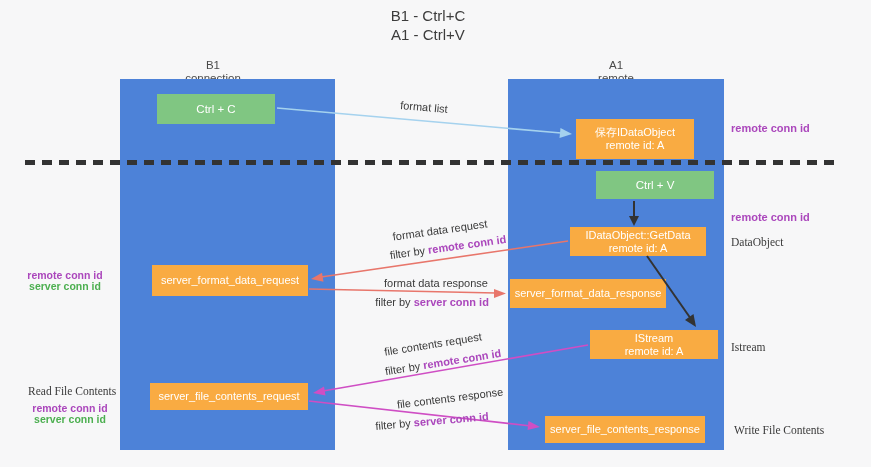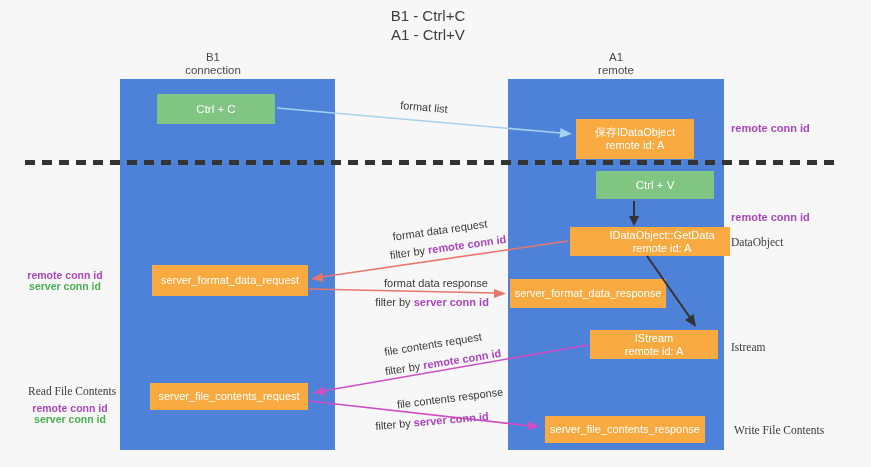--- a/index.html
+++ b/index.html
@@ -3,21 +3,21 @@
 <meta charset="utf-8">
 <style>
   html,body{margin:0;padding:0;}
   body{font-family:"Liberation Sans",sans-serif;}
   .canvas{position:relative;width:871px;height:467px;background:#f7f7f8;overflow:hidden;}
 
   .title{position:absolute;left:428px;top:6px;transform:translateX(-50%);
          text-align:center;font-size:15px;line-height:19px;color:#3c3c3c;}
 
   .col-header{position:absolute;transform:translateX(-50%);text-align:center;
-              font-size:11.5px;line-height:12.5px;color:#4a4a4a;}
+              font-size:11.5px;line-height:12.5px;color:#4a4a4a;margin-top:8px;}
 
   .column{position:absolute;top:79px;width:215px;height:371px;background:#4d82d8;}
 
   .dashes{position:absolute;left:25px;top:160px;width:813px;height:5px;
           background:repeating-linear-gradient(90deg,#333 0 10px,transparent 10px 17px);}
 
   .box{position:absolute;display:flex;flex-direction:column;align-items:center;
        justify-content:center;color:#fff;text-align:center;font-size:11px;line-height:13px;}
   .box.orange{background:#f9ab42;}
   .box.green{background:#80c682;font-size:11.5px;}
@@ -62,21 +62,21 @@
 
   <div class="box orange" style="left:576px;top:119px;width:118px;height:40px;">
     <div>保存IDataObject</div>
     <div>remote id: A</div>
   </div>
 
   <div class="box green" style="left:596px;top:171px;width:118px;height:28px;">
     <div>Ctrl + V</div>
   </div>
 
-  <div class="box orange" style="left:570px;top:227px;width:136px;height:29px;padding-left:24px;">
+  <div class="box orange" style="left:570px;top:227px;width:136px;height:29px;">
     <div>IDataObject::GetData</div>
     <div>remote id: A</div>
   </div>
 
   <div class="box orange" style="left:152px;top:265px;width:156px;height:31px;">
     <div>server_format_data_request</div>
   </div>
 
   <div class="box orange" style="left:510px;top:279px;width:156px;height:29px;">
     <div>server_format_data_response</div>

